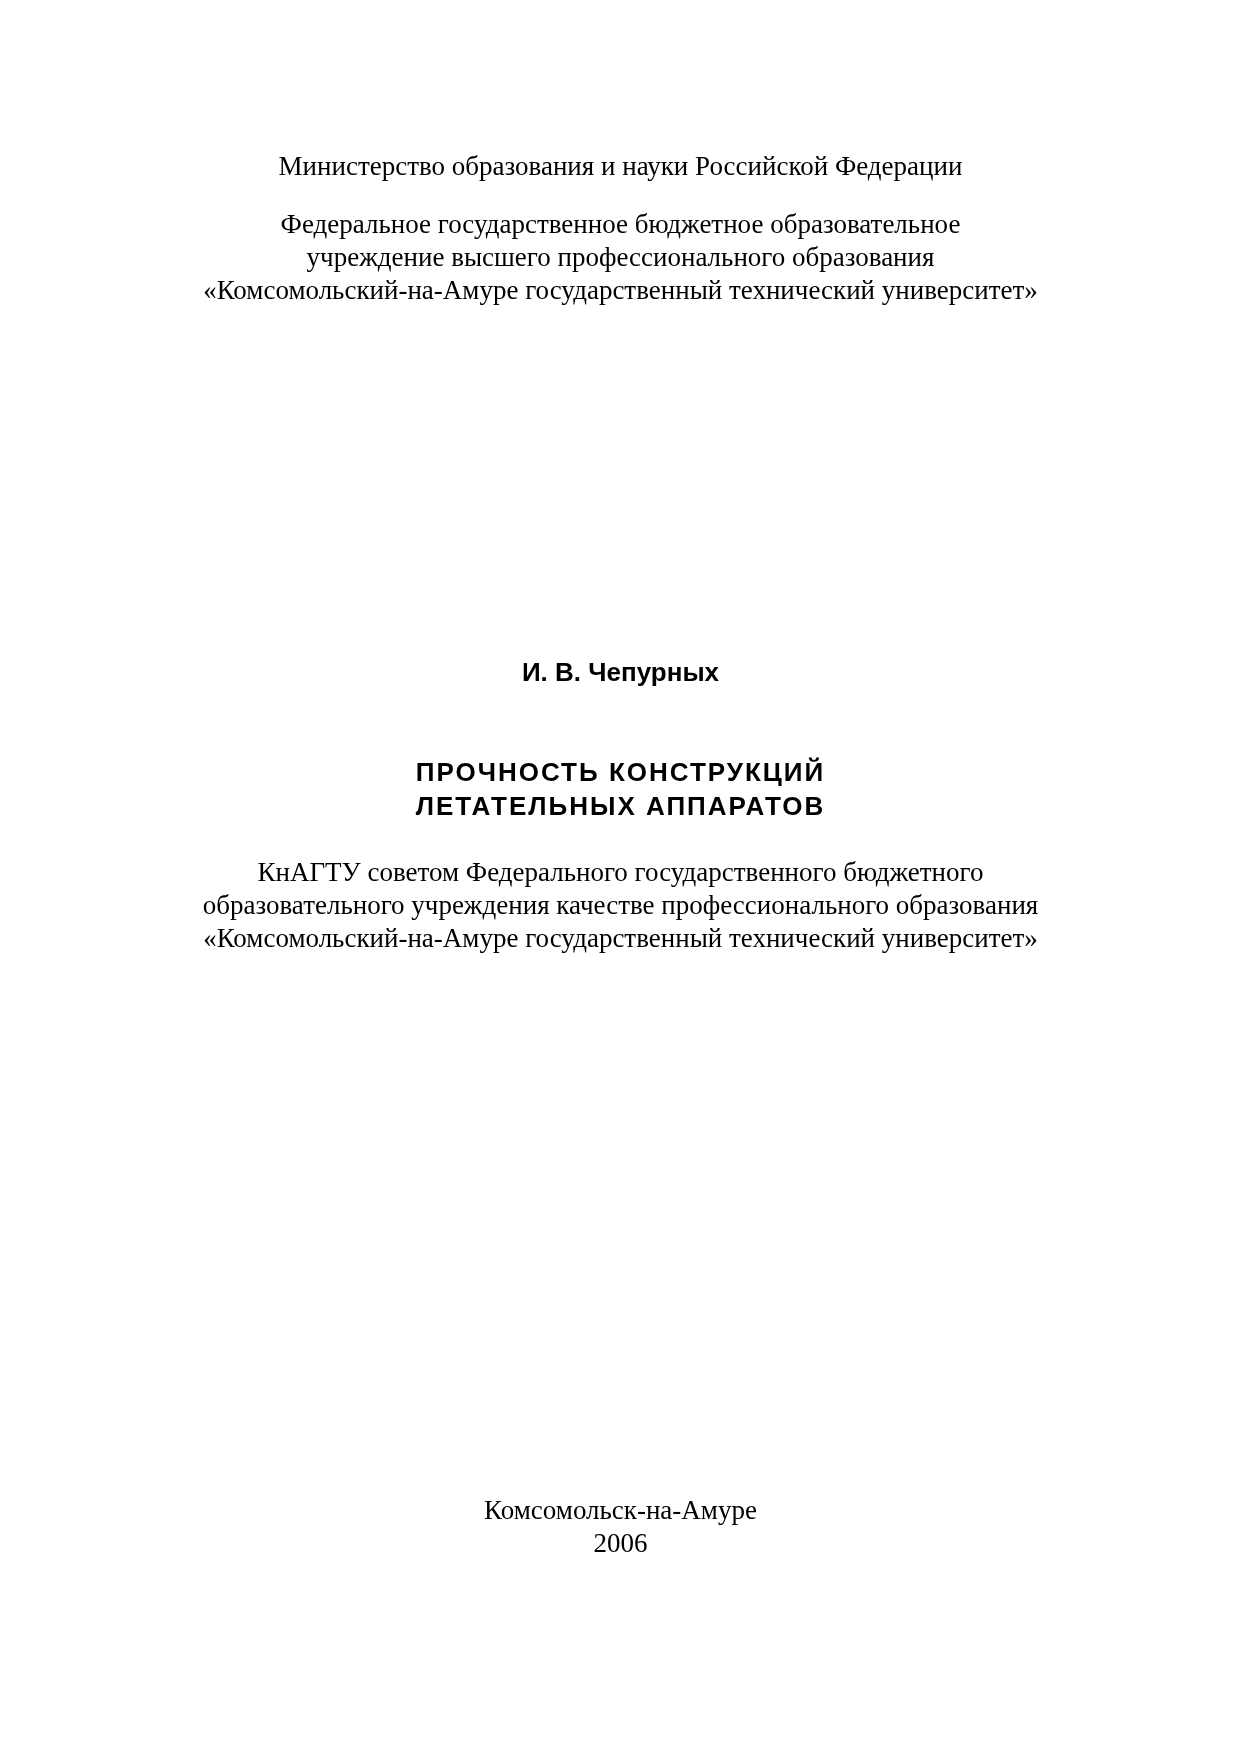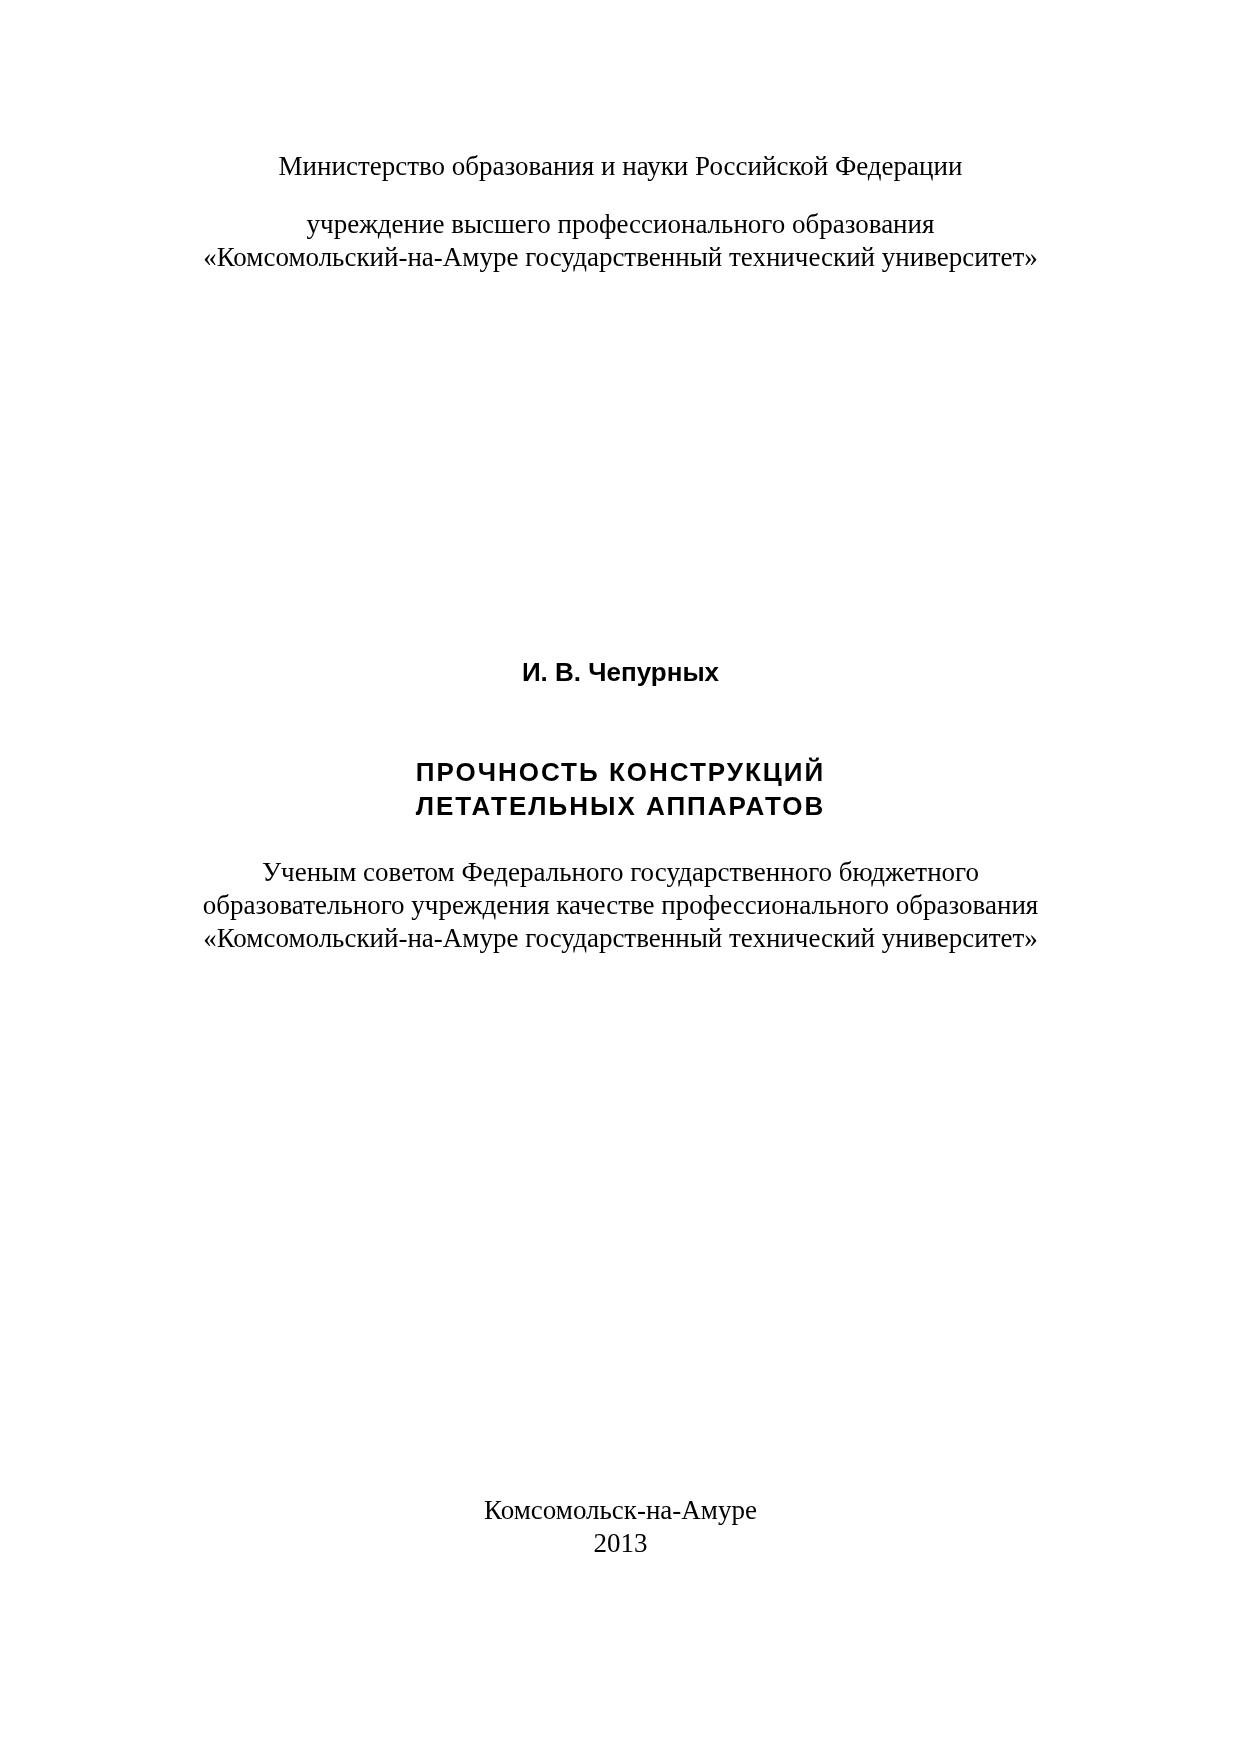--- a/index.html
+++ b/index.html
@@ -59,37 +59,38 @@
 </head>
 <body>
 
 <div class="page">
 
   <div id="ministry" class="block serif">
     <span class="line">Министерство образования и науки Российской Федерации</span>
   </div>
 
   <div id="institution" class="block serif">
+    <span class="line">Федеральное государственное бюджетное образовательное</span>
     <span class="line">учреждение высшего профессионального образования</span>
     <span class="line">«Комсомольский-на-Амуре государственный технический университет»</span>
   </div>
 
   <div id="author" class="block sans-bold">
     <span class="line">И. В. Чепурных</span>
   </div>
 
   <div id="title" class="block sans-bold">
     <span class="line">ПРОЧНОСТЬ КОНСТРУКЦИЙ</span>
     <span class="line">ЛЕТАТЕЛЬНЫХ АППАРАТОВ</span>
   </div>
 
   <div id="approval" class="block serif">
-    <span class="line">Ученым советом Федерального государственного бюджетного</span>
+    <span class="line">КнАГТУ советом Федерального государственного бюджетного</span>
     <span class="line">образовательного учреждения качестве профессионального образования</span>
     <span class="line">«Комсомольский-на-Амуре государственный технический университет»</span>
   </div>
 
   <div id="footer" class="block serif">
     <span class="line">Комсомольск-на-Амуре</span>
-    <span class="line">2013</span>
+    <span class="line">2006</span>
   </div>
 
 </div>
 
 </body></html>

